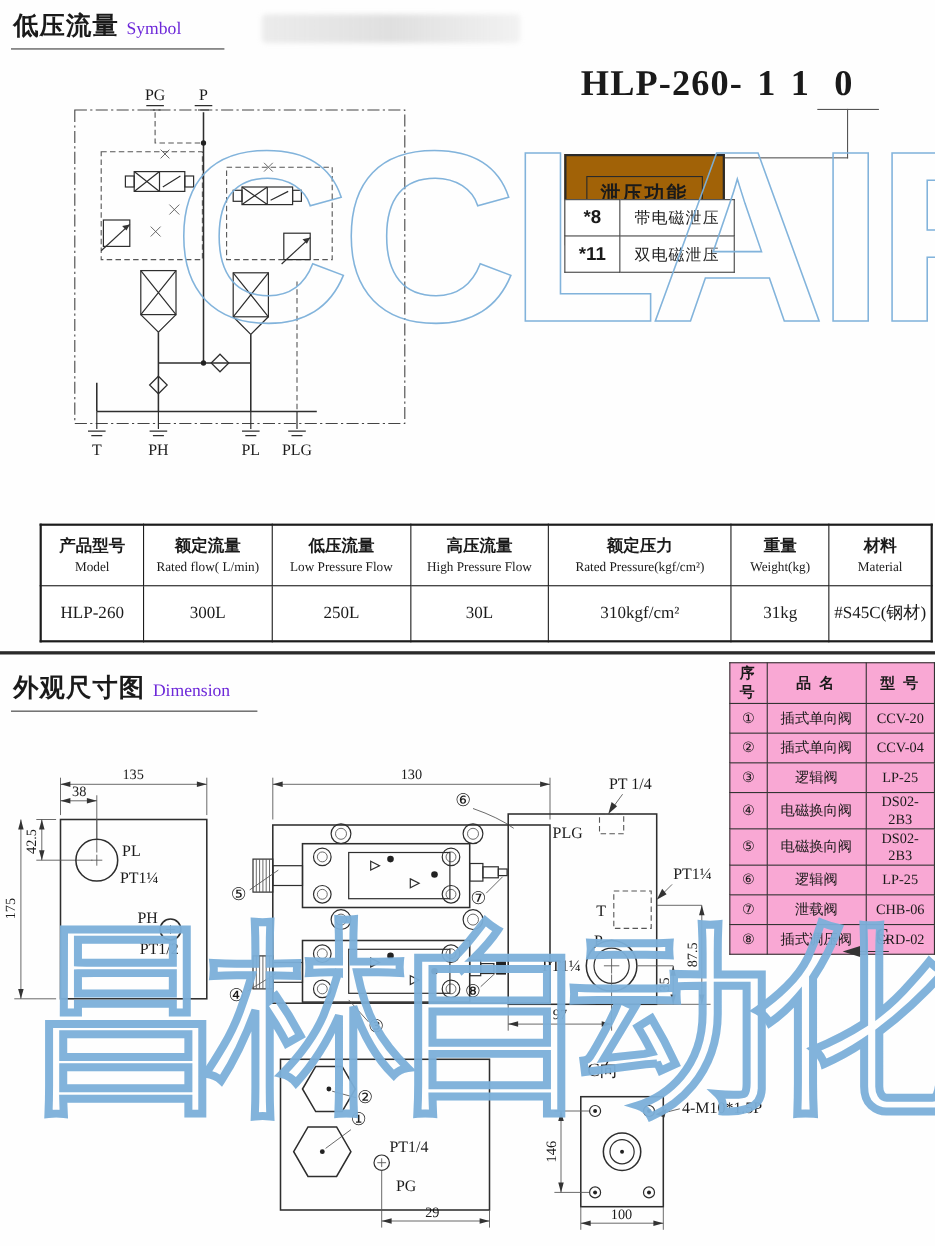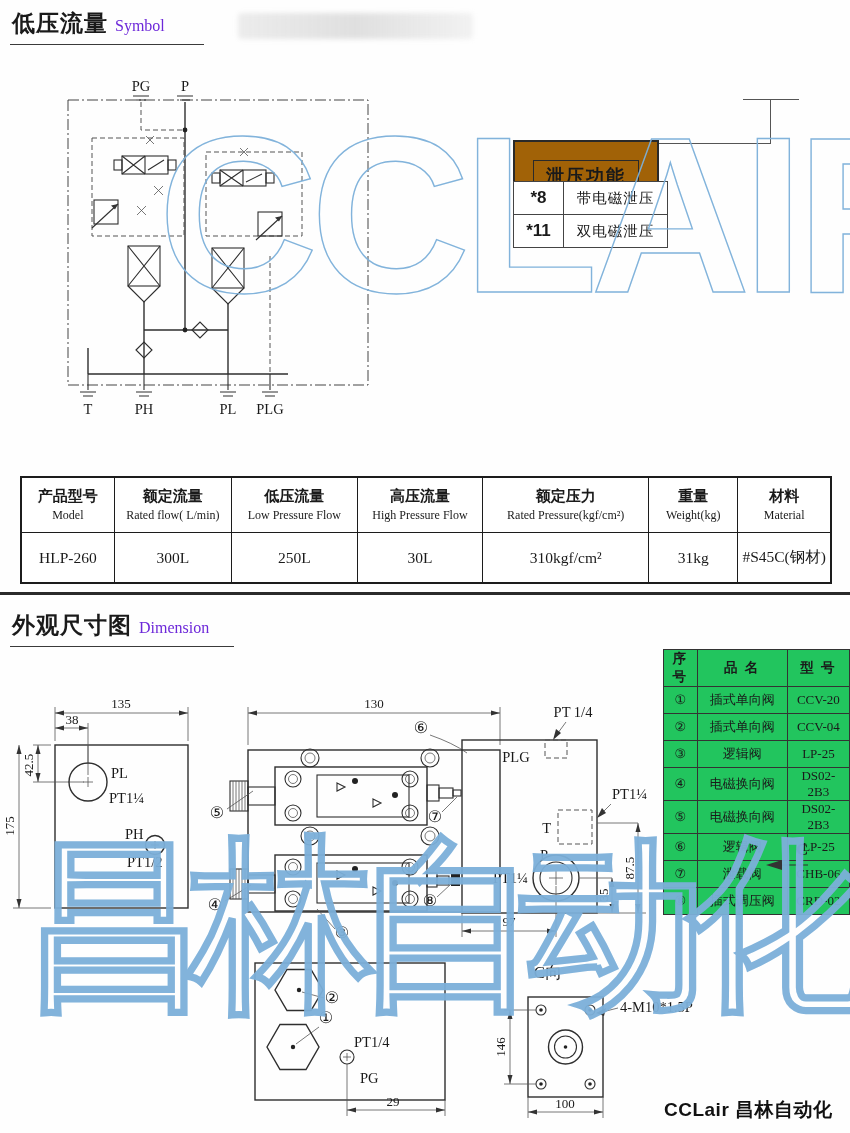--- a/index.html
+++ b/index.html
@@ -23,29 +23,29 @@
   .opt-table{position:absolute;border-collapse:collapse;background:#fff;}
   .opt-table td{border:1.5px solid #444;text-align:center;}
   .opt-code{width:47px;height:30px;font-weight:bold;font-size:17px;font-family:"Liberation Sans",sans-serif;}
   .opt-label{width:101px;font-size:14.5px;letter-spacing:1px;font-family:"Liberation Serif",serif;}
   
   .features-text{position:absolute;width:358px;font-family:"Liberation Serif",serif;
                  font-size:17.5px;line-height:1.8;letter-spacing:.5px;text-align:justify;}
   
   .spec-table{position:absolute;border-collapse:collapse;background:#fff;}
   .spec-table th,.spec-table td{border:1.5px solid #1c1c1c;text-align:center;vertical-align:middle;padding:2px 3px;}
-  .spec-table{border:2.5px solid #1c1c1c;}
+  .spec-table{border:2.5px solid #1c1c1c;margin-left:16px;}
   .spec-cn{font-size:15px;font-weight:bold;font-family:"Liberation Serif",serif;display:block;}
   .spec-en{font-size:12px;font-family:"Liberation Serif",serif;font-weight:normal;display:block;margin-top:2px;}
   .spec-table td{height:45px;font-family:"Liberation Serif",serif;font-size:15.5px;}
   .spec-table th{height:50px;}
   
   .divider{position:absolute;left:0;top:592;width:850px;height:3px;background:#2a2a2a;}
   
-  .parts-table{position:absolute;border-collapse:collapse;background:#22c55e;margin-top:47px;}
+  .parts-table{position:absolute;border-collapse:collapse;background:#f9a8d4;}
   .parts-table td,.parts-table th{border:1.2px solid #333;text-align:center;height:26px;
       font-family:"Liberation Serif",serif;font-size:13px;padding:0 3px;}
   .parts-table th{font-size:13.5px;font-weight:bold;letter-spacing:2px;}
   .pt-no{width:28px;}.pt-name{width:92px;}.pt-model{width:58px;}
   
   .drw{position:absolute;}
   .ln{stroke:#2e2e2e;stroke-width:1.4;fill:none;}
   .ln2{stroke:#2e2e2e;stroke-width:1.1;fill:none;}
   .thin{stroke:#555;stroke-width:.8;fill:none;}
   .dash{stroke:#555;stroke-width:1;fill:none;stroke-dasharray:5 3;}
@@ -146,20 +146,23 @@
       <path class="ln2" d="M58,296 V312 M114,296 V312 M198,296 V312 M240,296 V312"></path>
       <path class="ln2" d="M50,314 H66 M53,318 H63 M106,314 H122 M109,318 H119 M190,314 H206 M193,318 H203 M232,314 H248 M235,318 H245"></path>
     </g>
     <text class="lbl" x="58" y="336" text-anchor="middle">T</text>
     <text class="lbl" x="114" y="336" text-anchor="middle">PH</text>
     <text class="lbl" x="198" y="336" text-anchor="middle">PL</text>
     <text class="lbl" x="240" y="336" text-anchor="middle">PLG</text>
   </svg>
 
 
+  <div class="model-row" style="left:528px;top:58px;">
+    <span>HLP-260-</span><span class="digit">1</span><span class="digit">1</span><span class="digit last">0</span>
+  </div>
 
   <div class="hline" style="left:743px;top:99px;width:56px;"></div>
   <div class="vline" style="left:770px;top:99px;height:45px;"></div>
   <div class="hline" style="left:626px;top:143px;width:145px;"></div>
 
   <div class="func-box" style="left:513px;top:117px;width:106px;">
     <div class="inner">
       <div class="func-cn">泄压功能</div>
       <div class="func-en">Function</div>
     </div>
@@ -487,20 +490,19 @@
     <path class="thin" d="M58,147 V168 M133,147 V168 M58,162 H133"></path>
     <polygon class="ar" points="58,162 67,159.5 67,164.5"></polygon>
       <polygon class="ar" points="133,162 124,159.5 124,164.5"></polygon>
     <text class="dim" x="95" y="158" text-anchor="middle">100</text>
 
     <text class="lbl" x="150" y="62">4-M10*1.5P</text>
     <path class="thin" d="M148,58 L132,62"></path>
       <polygon class="ar" points="126,63 136,58 134,66"></polygon>
   </svg>
 
-  <div class="footer-brand">CCLair 昌林自动化</div>
 
   <svg class="wm-svg" width="850" height="1133" viewBox="0 0 850 1133">
     <text class="wm-text" x="158" y="292" font-size="222" letter-spacing="-8" stroke-width="1.4" stroke="#7cb0da">CCLAIR</text>
     <text class="wm-text" x="22" y="990" font-size="188" letter-spacing="-22" stroke-width="1.4" stroke="#7cb0da">昌林自动化</text>
   </svg>
 
 </div>
 
 </body></html>

